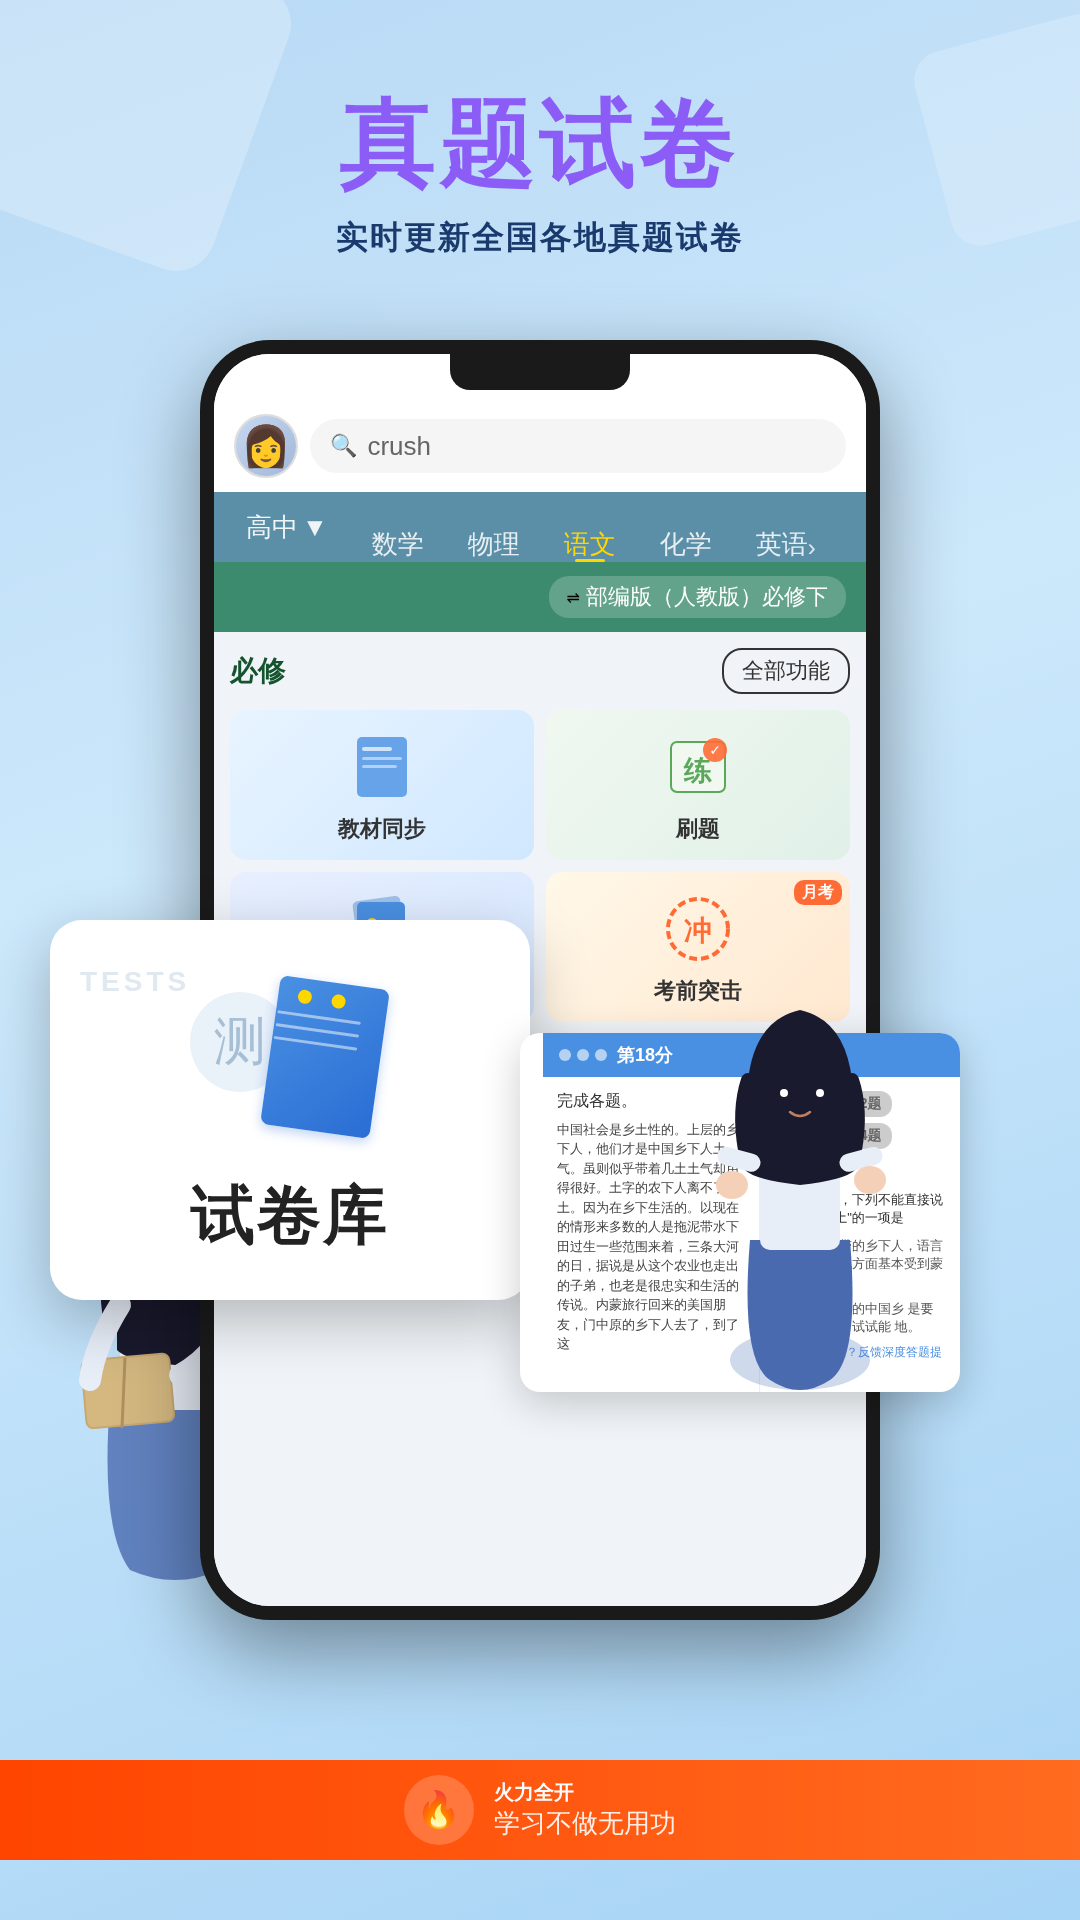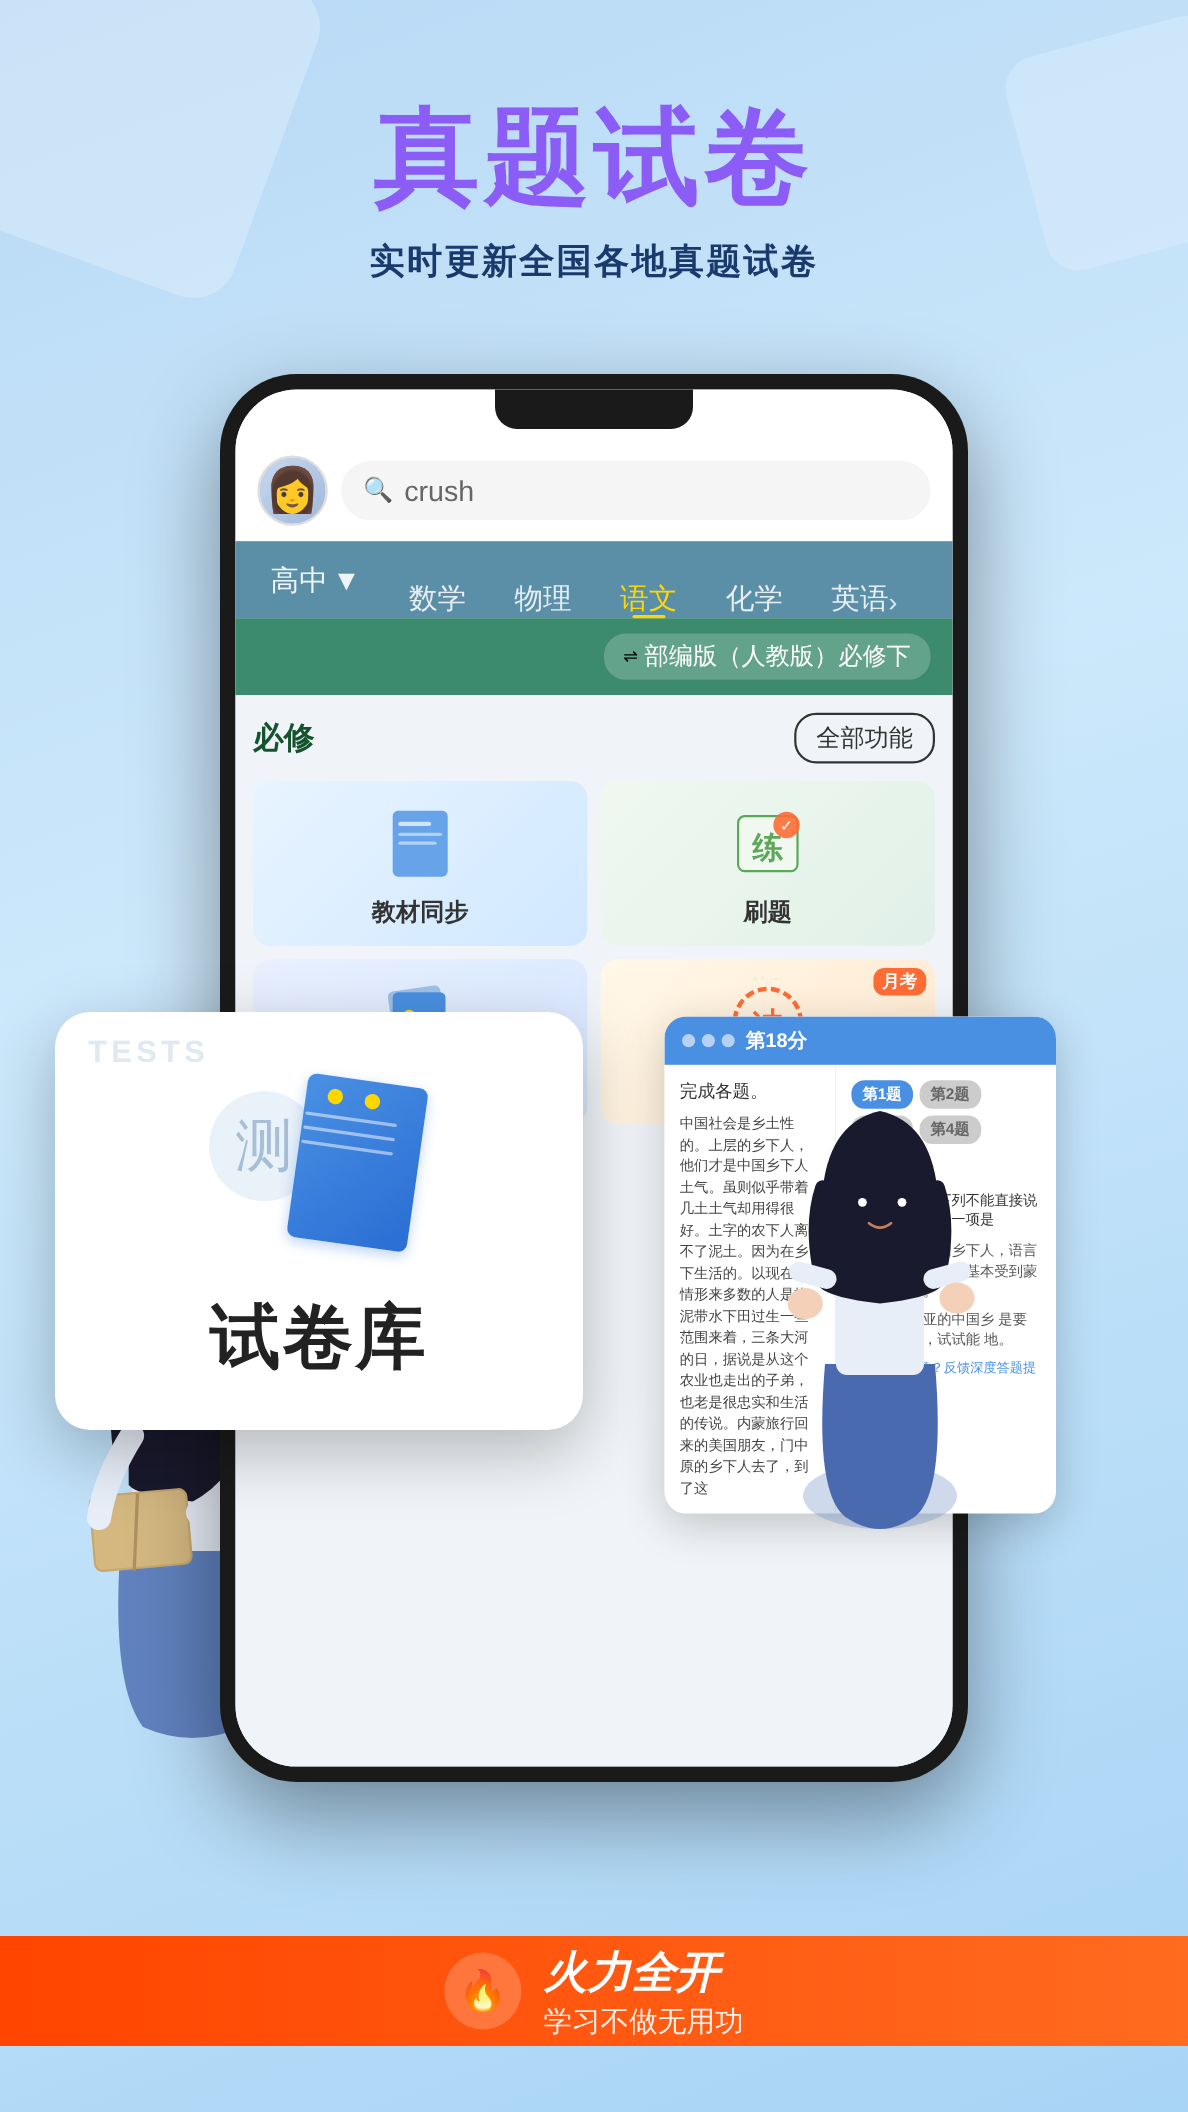--- a/index.html
+++ b/index.html
@@ -317,21 +317,21 @@
       z-index: 20;
       display: flex;
       flex-direction: column;
       align-items: center;
       justify-content: center;
       padding: 30px;
       overflow: hidden;
     }
     .exam-card-watermark {
       position: absolute;
-      top: 20px;
+      top: 46px;
       left: 30px;
       font-size: 28px;
       font-weight: 800;
       color: #e0e8f0;
       letter-spacing: 4px;
     }
     .exam-card-icon-area {
       width: 220px;
       height: 200px;
       position: relative;
@@ -406,27 +406,28 @@
       align-items: center;
       justify-content: center;
       font-size: 52px;
       color: rgba(100,140,180,0.5);
     }
 
     
     .doc-card {
       position: absolute;
       right: -80px;
-      bottom: 244px;
-      width: 356px;
+      bottom: 228px;
+      width: 440px;
       background: white;
       border-radius: 20px;
       box-shadow: 0 10px 40px rgba(0,0,0,0.2);
       z-index: 20;
       overflow: hidden;
+      padding-left: 23px;
     }
     .doc-card-header {
       background: #4a90e2;
       padding: 10px 16px;
       display: flex;
       align-items: center;
       gap: 10px;
     }
     .doc-header-dots {
       display: flex;
@@ -531,24 +532,23 @@
       display: flex;
       align-items: center;
       justify-content: center;
       font-size: 36px;
     }
     .banner-text-area {
       display: flex;
       flex-direction: column;
     }
     .banner-line1 {
-      font-size: 40px;
+      font-size: 20px;
       font-weight: 900;
       color: #fff;
-      font-style: italic;
     }
     .banner-line2 {
       font-size: 26px;
       color: rgba(255,255,255,0.9);
     }
 
     
     .left-character {
       position: absolute;
       left: 50px;

